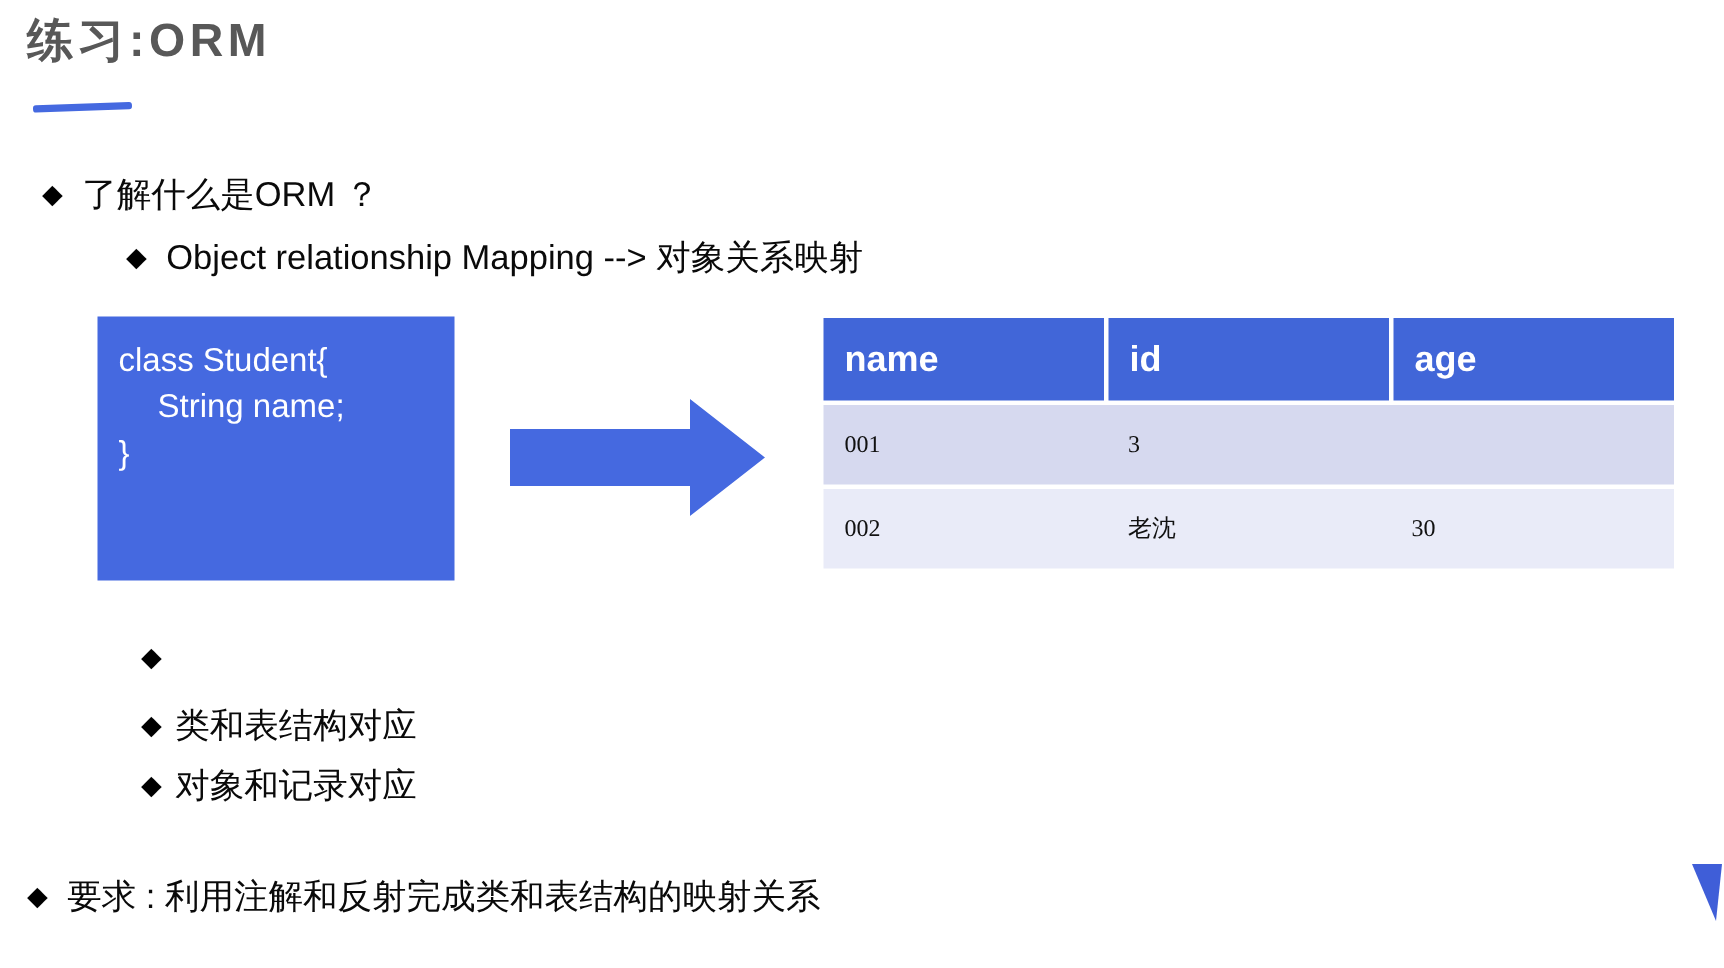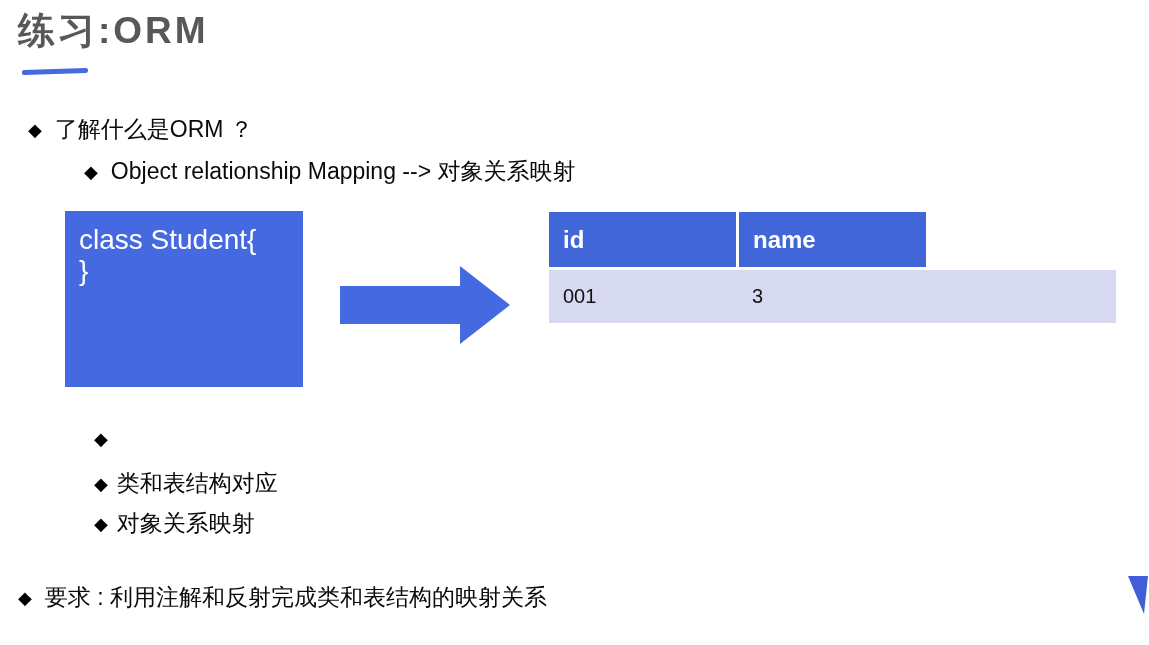--- a/index.html
+++ b/index.html
@@ -7,21 +7,21 @@
   body {
     position:relative;
     background:#ffffff;
     font-family:"Liberation Sans","DejaVu Sans",sans-serif;
     color:#111;
     overflow:hidden;
   }
 
   .slide-title {
     position:absolute; left:18px; top:6px;
-    font-size:37px; font-weight:bold; color:#585858;
+    font-size:31px; font-weight:bold; color:#585858;
     letter-spacing:3px;
   }
   .title-underline {
     position:absolute; left:22px; top:69px;
     width:66px; height:5px;
     background:var(--accent-blue,#4569e0);
     border-radius:2px;
     transform:rotate(-2deg);
   }
 
@@ -32,21 +32,21 @@
   }
   .diamond { font-size:18px; margin-right:13px; color:#000; }
   .bullet-main { left:28px; top:114px; }
   .bullet-sub  { left:84px; top:156px; }
 
   .code-box {
     position:absolute; left:65px; top:211px;
     width:238px; height:176px;
     background:var(--accent-blue,#4569e0);
     color:#ffffff;
-    font-size:28px; line-height:31px;
+    font-size:22px; line-height:31px;
     padding:13px 0 0 14px;
   }
   .code-line.indent { padding-left:26px; }
 
   .arrow-right {
     position:absolute; left:340px; top:265px;
     width:172px; height:80px;
   }
 
   .mapping-table {
@@ -61,21 +61,21 @@
     height:55px; display:flex; align-items:center; padding-left:14px;
   }
   .table-row {
     display:grid; grid-template-columns:1fr 1fr 1fr;
     margin-top:3px; height:53px;
   }
   .table-row.odd  { background:var(--row-odd,#d6d9ef); }
   .table-row.even { background:var(--row-even,#e9ebf8); }
   .td-cell {
     display:flex; align-items:center; padding-left:14px;
-    font-size:20px; color:#111;
+    font-size:16px; color:#111;font-family:Liberation Serif, serif;
   }
 
   .list-item-1 { left:94px; top:428px; }
   .list-item-2 { left:94px; top:468px; }
   .list-item-3 { left:94px; top:508px; }
   .list-item .diamond { margin-right:9px; }
 
   .requirement { left:18px; top:582px; }
 
   .corner-triangle {
@@ -97,50 +97,57 @@
   <span>了解什么是ORM ？</span>
 </div>
 
 <div class="bullet bullet-sub">
   <span class="diamond">◆</span>
   <span>Object relationship Mapping --&gt; 对象关系映射</span>
 </div>
 
 <div class="code-box">
   <div class="code-line">class Student{</div>
+  <div class="code-line indent">String name;</div>
   <div class="code-line">}</div>
 </div>
 
 <div class="arrow-right">
   <svg width="172" height="80" viewBox="0 0 172 80">
     <polygon points="0,21 120,21 120,1 170,40 120,79 120,59 0,59" fill="#4569e0"></polygon>
   </svg>
 </div>
 
 <div class="mapping-table">
   <div class="table-header">
+    <div class="th-cell">name</div>
     <div class="th-cell">id</div>
-    <div class="th-cell">name</div>
+    <div class="th-cell">age</div>
   </div>
   <div class="table-row odd">
     <div class="td-cell">001</div>
     <div class="td-cell">3</div>
+  </div>
+  <div class="table-row even">
+    <div class="td-cell">002</div>
+    <div class="td-cell">老沈</div>
+    <div class="td-cell">30</div>
   </div>
 </div>
 
 <div class="bullet list-item list-item-1">
   <span class="diamond">◆</span>
 </div>
 <div class="bullet list-item list-item-2">
   <span class="diamond">◆</span>
   <span>类和表结构对应</span>
 </div>
 <div class="bullet list-item list-item-3">
   <span class="diamond">◆</span>
-  <span>对象关系映射</span>
+  <span>对象和记录对应</span>
 </div>
 
 <div class="bullet requirement">
   <span class="diamond">◆</span>
   <span>要求 : 利用注解和反射完成类和表结构的映射关系</span>
 </div>
 
 <div class="corner-triangle"></div>
 
 </body></html>

